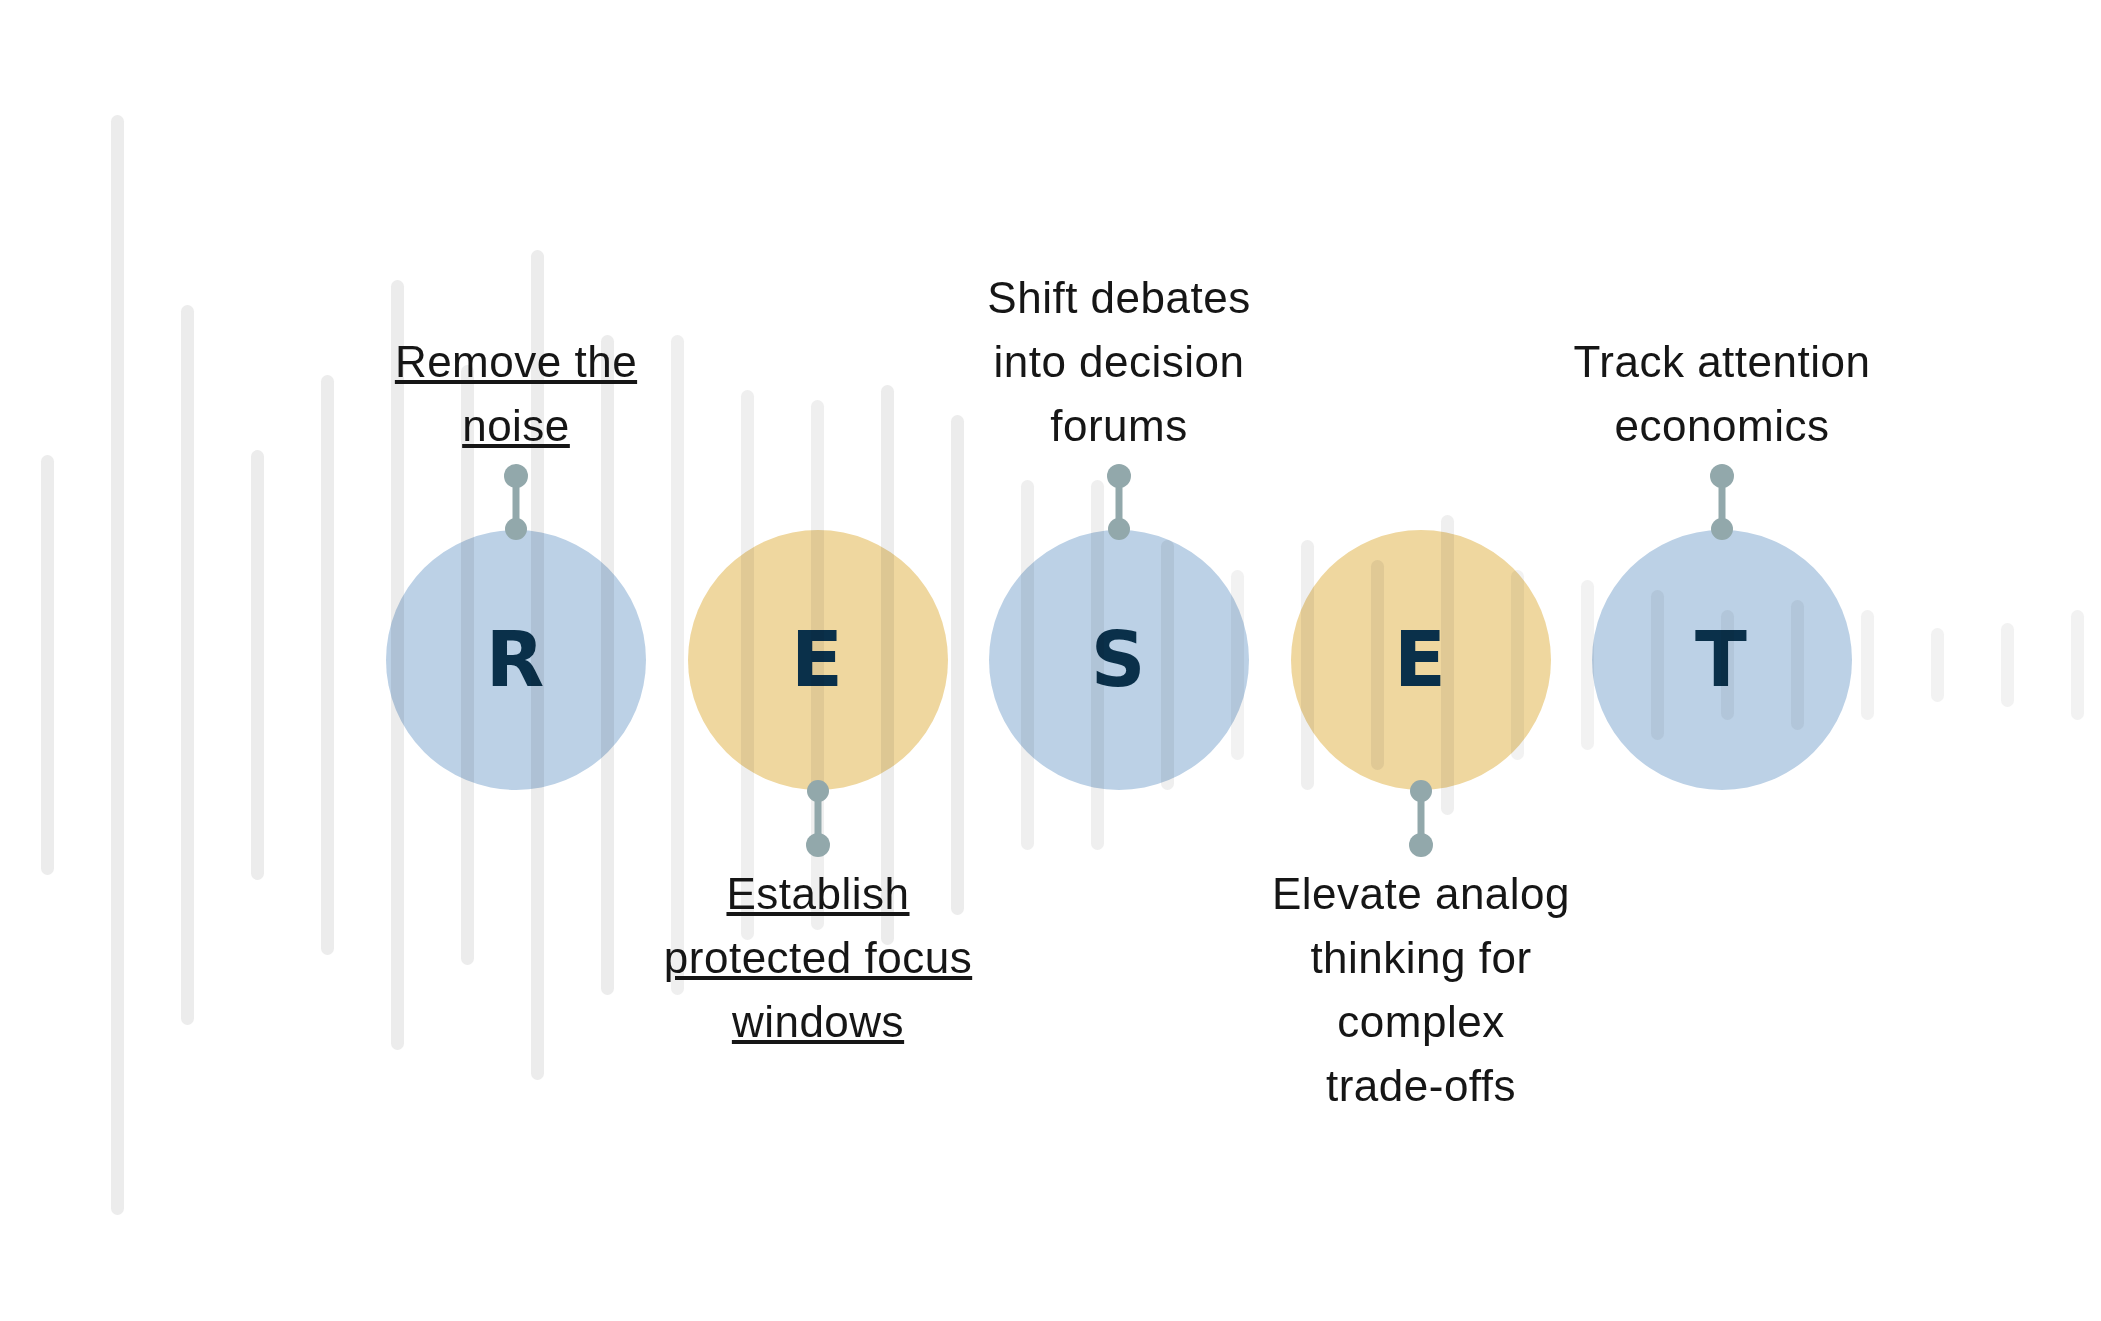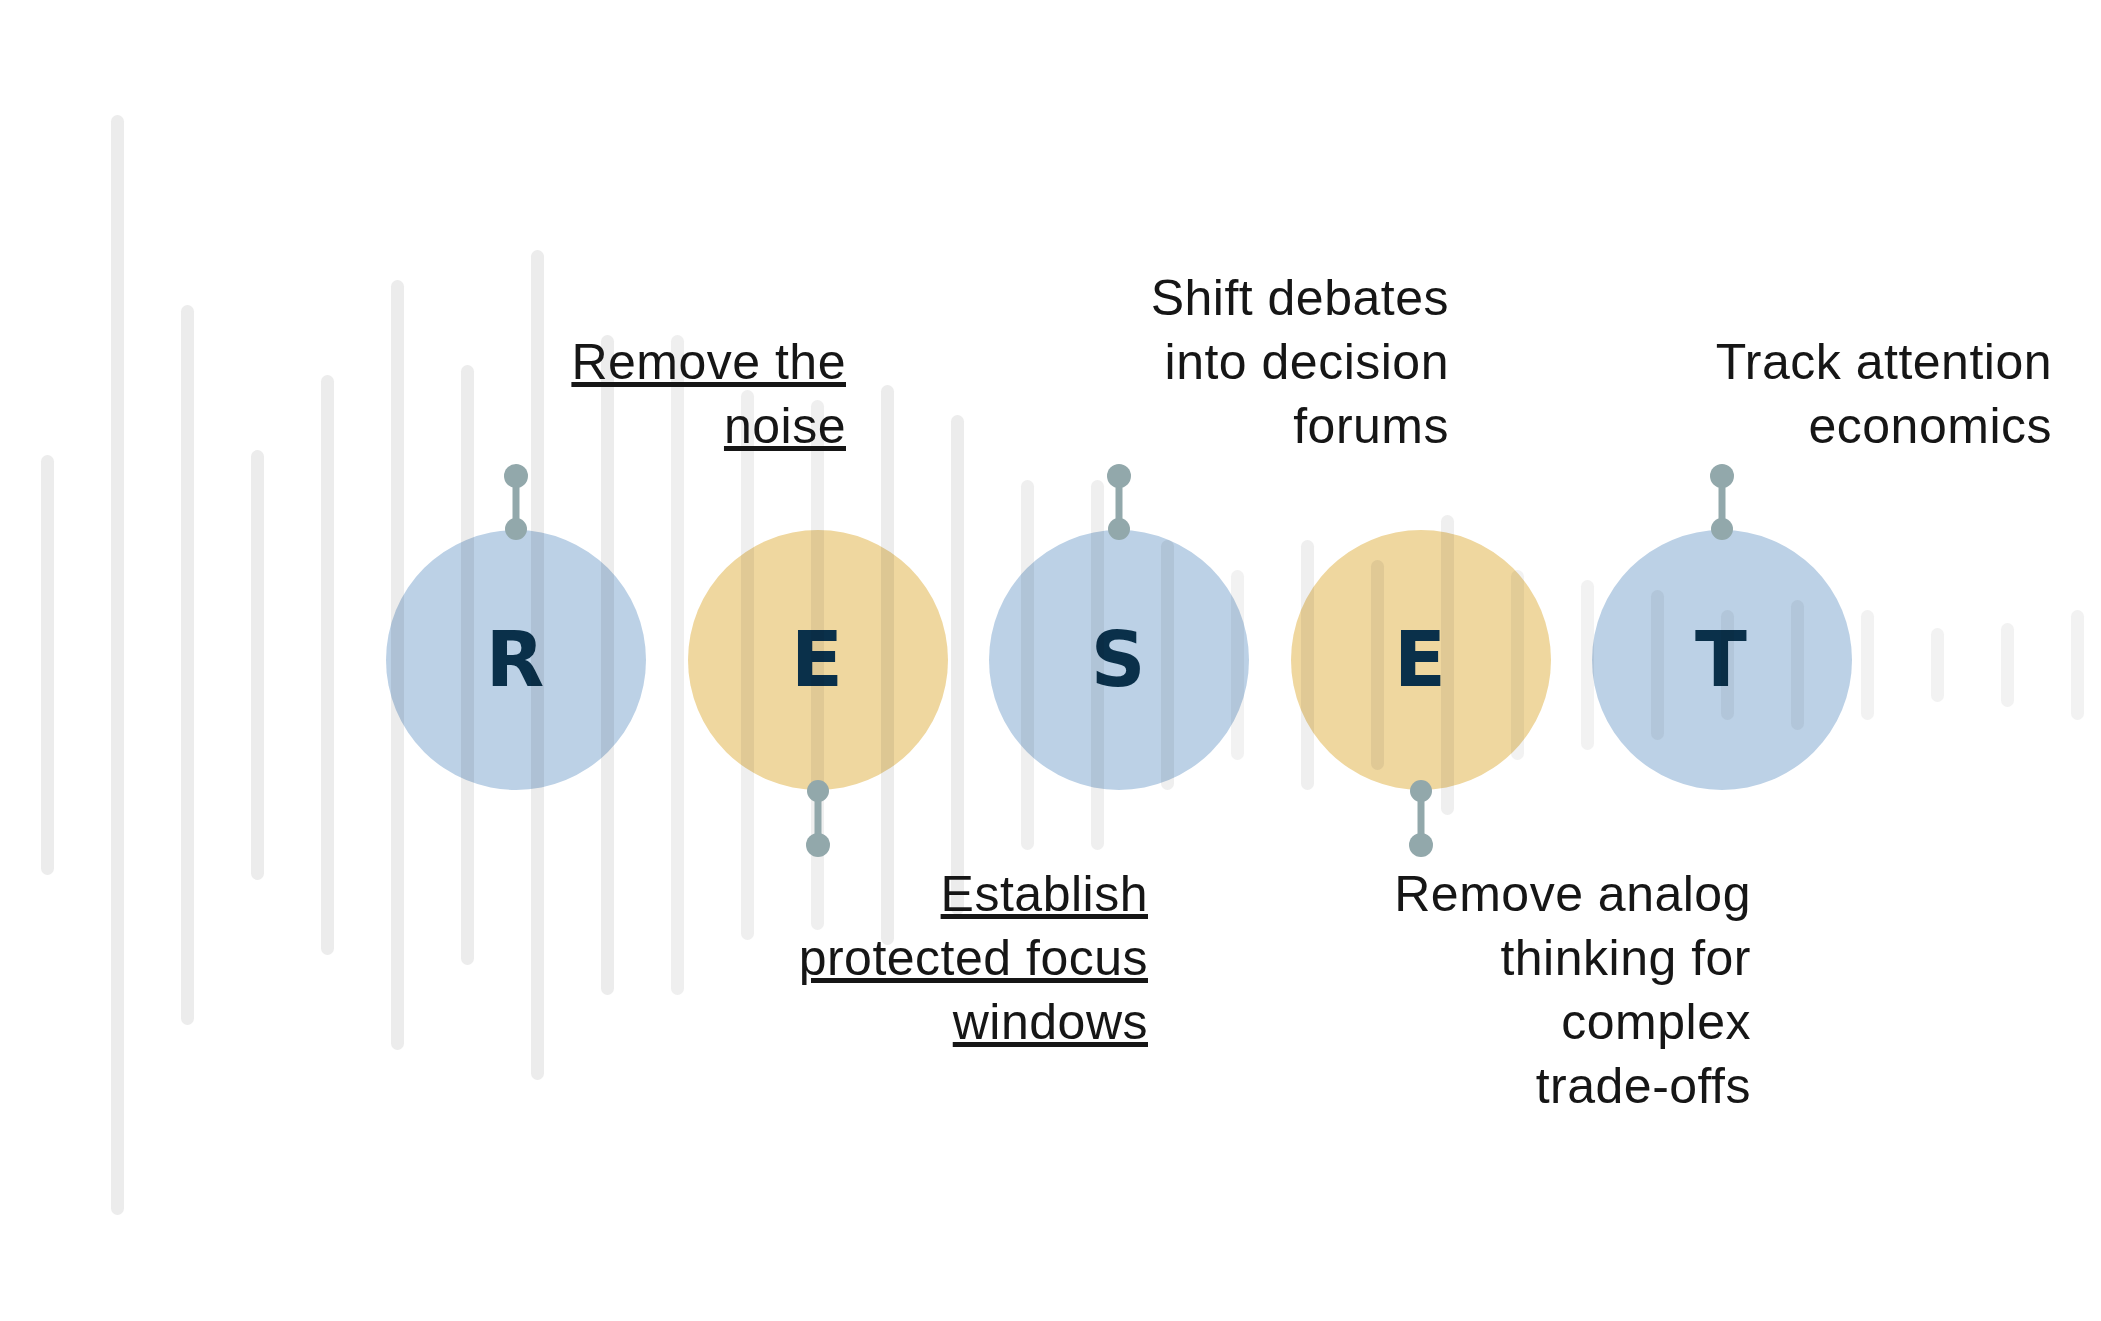--- a/index.html
+++ b/index.html
@@ -27,23 +27,23 @@
     font-weight:700;
     font-size:76px;
     line-height:1;
     color:var(--letter-color,#0a304a);
     letter-spacing:2px;
   }
   .label{
     position:absolute;
     transform:translateX(-50%);
     width:660px;
-    text-align:right;
+    text-align:center;
     white-space:pre-line;
-    font-size:50px;
+    font-size:44px;
     line-height:64px;
     letter-spacing:0.5px;
     color:var(--label-color,#161616);
   }
   .connector{position:absolute;width:26px;height:80px;}
 </style>
 </head>
 <body>
 
 <div id="canvas" style="background: rgb(255, 255, 255);">
@@ -113,21 +113,21 @@
 into decision
 forums</div>
       <div class="circle" style="left: 1291px; top: 530px; background: rgb(239, 215, 159);">
         <span class="letter">E</span>
       </div>
       <div class="connector" style="left: 1408px; top: 780px;"><svg width="26" height="80" viewBox="0 0 26 80">
           <line x1="13" y1="11" x2="13" y2="65" stroke="#92a8ab" stroke-width="7"></line>
           <circle cx="13" cy="11" r="11" fill="#92a8ab"></circle>
           <circle cx="13" cy="65" r="12" fill="#92a8ab"></circle>
         </svg></div>
-      <div class="label" style="left: 1421px; top: 862px;">Remove analog
+      <div class="label" style="left: 1421px; top: 862px;">Elevate analog
 thinking for
 complex
 trade-offs</div>
       <div class="circle" style="left: 1592px; top: 530px; background: rgb(188, 209, 230);">
         <span class="letter">T</span>
       </div>
       <div class="connector" style="left: 1709px; top: 464px;"><svg width="26" height="80" viewBox="0 0 26 80">
           <line x1="13" y1="12" x2="13" y2="65" stroke="#92a8ab" stroke-width="7"></line>
           <circle cx="13" cy="12" r="12" fill="#92a8ab"></circle>
           <circle cx="13" cy="65" r="11" fill="#92a8ab"></circle>

